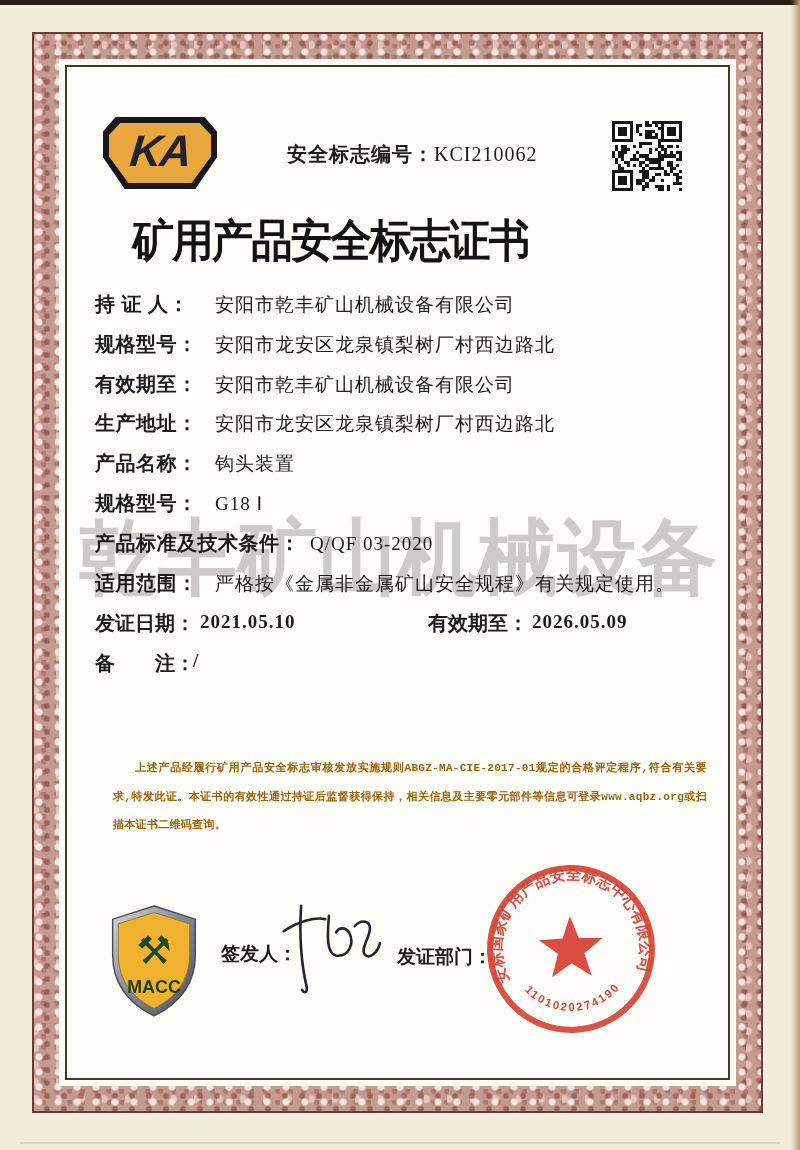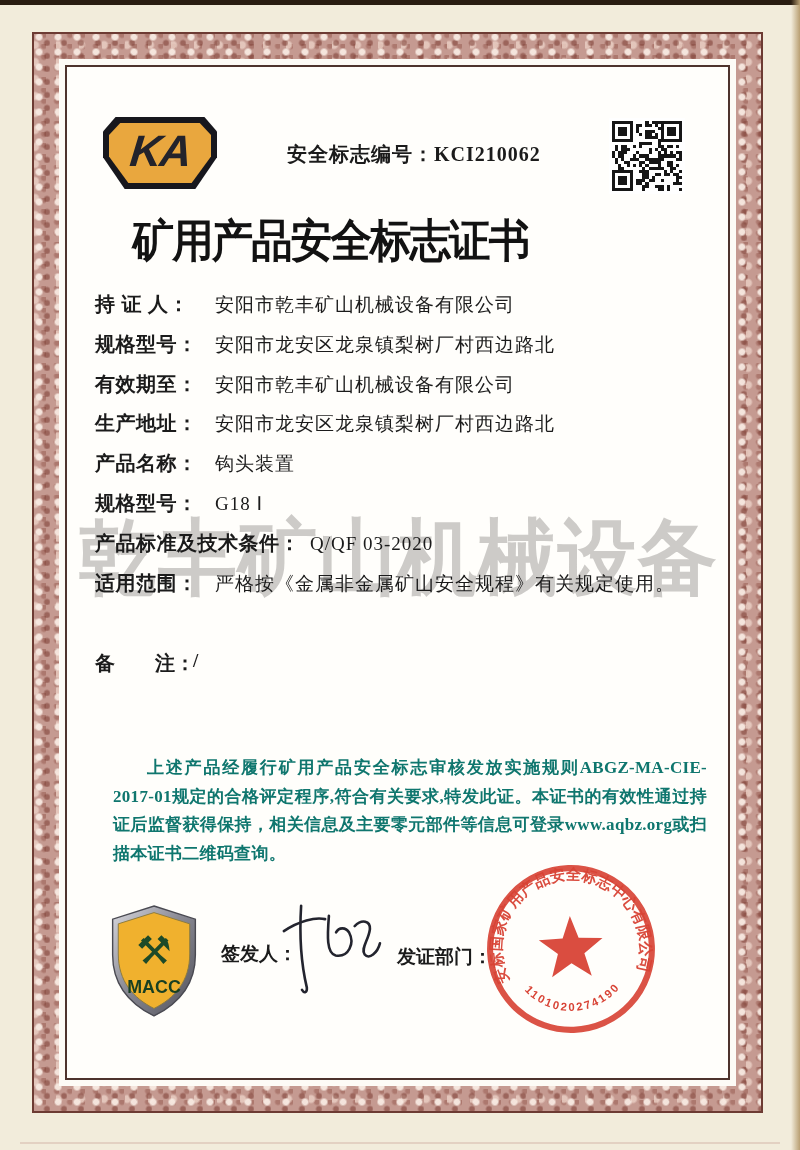--- a/index.html
+++ b/index.html
@@ -46,21 +46,21 @@
     clip-path:polygon(11% 0, 89% 0, 100% 20%, 100% 56%, 81% 100%, 19% 100%, 0 56%, 0 20%); 
     display:flex; align-items:center; justify-content:center; }
   .ka-inner { width:102px; height:60px; background:#e9a73e;
     clip-path:polygon(11% 0, 89% 0, 100% 20%, 100% 56%, 81% 100%, 19% 100%, 0 56%, 0 20%);
     display:flex; align-items:center; justify-content:center; }
   .ka-text { font-style:italic; font-weight:900; font-size:44px; color:#23232b;
     letter-spacing:-2px; transform:skewX(-6deg); line-height:1; padding-bottom:4px; }
 
   .serial-line { position:absolute; left:287px; top:141px; font-size:20px; font-weight:800;
     letter-spacing:1px; white-space:nowrap; }
-  .serial-value { font-family:"Liberation Serif", serif; font-weight:700; letter-spacing:1px;margin-top:37px; }
+  .serial-value { font-family:"Liberation Serif", serif; font-weight:400; letter-spacing:1px;margin-top:37px; }
 
   .qr { position:absolute; left:609px; top:118px; width:76px; height:76px; background:#fff; }
 
   
   .cert-title {
     position:absolute; left:128px; top:211px; width:440px; text-align:center;
     font-size:45px; font-weight:900; letter-spacing:-2px; white-space:nowrap;
     transform:scaleX(0.92); transform-origin:left;
     font-family:"Liberation Serif", serif; color:#121212;
   }
@@ -78,23 +78,23 @@
   .issue-label { left:0; }   .issue-value { left:105px; top:1px; }
   .valid-label { left:333px; } .valid-value { left:437px; top:1px; }
 
   .remark-row { position:absolute; left:95px; top:650px; width:625px; }
   .remark-row .lbl { position:absolute; left:0; font-weight:800; font-size:20px; white-space:pre; }
   .remark-row .val { position:absolute; left:98px; font-family:"Liberation Serif", serif; font-size:19px; font-weight:700; }
 
   
   .statement {
     position:absolute; left:113px; top:754px; width:594px;
-    font-size:17px; line-height:28.5px; font-weight:700;
-    font-family:Liberation Serif, serif;
-    text-indent:2em; text-align:justify; letter-spacing:0.3px; color:#0f766e;
+    font-size:11px; line-height:28.5px; font-weight:700;
+    font-family:Liberation Mono, monospace;
+    text-indent:2em; text-align:justify; letter-spacing:0.3px; color:#a16207;
   }
 
   
   .macc-shield { position:absolute; left:107px; top:904px; }
   .signer-label { position:absolute; left:221px; top:941px; font-size:19px; font-weight:800; white-space:nowrap; }
   .signature { position:absolute; left:274px; top:896px; }
   .dept-label { position:absolute; left:397px; top:944px; font-size:19px; font-weight:800; white-space:nowrap; }
   .seal { position:absolute; left:484px; top:862px; z-index:3; opacity:0.95; transform:rotate(-2deg); }
 </style>
 </head>
@@ -327,20 +327,26 @@
       <div class="field-row">
         <span class="field-label">产品标准及技术条件：</span>
         <span class="field-value">Q/QF 03-2020</span>
       </div>
       <div class="field-row">
         <span class="field-label">适用范围：</span>
         <span class="field-value">严格按《金属非金属矿山安全规程》有关规定使用。</span>
       </div>
     </div>
 
+    <div class="date-row">
+      <span class="lbl issue-label">发证日期：</span>
+      <span class="val issue-value">2021.05.10</span>
+      <span class="lbl valid-label">有效期至：</span>
+      <span class="val valid-value">2026.05.09</span>
+    </div>
 
     <div class="remark-row">
       <span class="lbl">备　　注：</span>
       <span class="val">/</span>
     </div>
 
     <div class="statement">上述产品经履行矿用产品安全标志审核发放实施规则ABGZ-MA-CIE-2017-01规定的合格评定程序,符合有关要求,特发此证。本证书的有效性通过持证后监督获得保持，相关信息及主要零元部件等信息可登录www.aqbz.org或扫描本证书二维码查询。</div>
 
     <svg class="macc-shield" width="94" height="114" viewBox="0 0 100 121">
       <defs>

